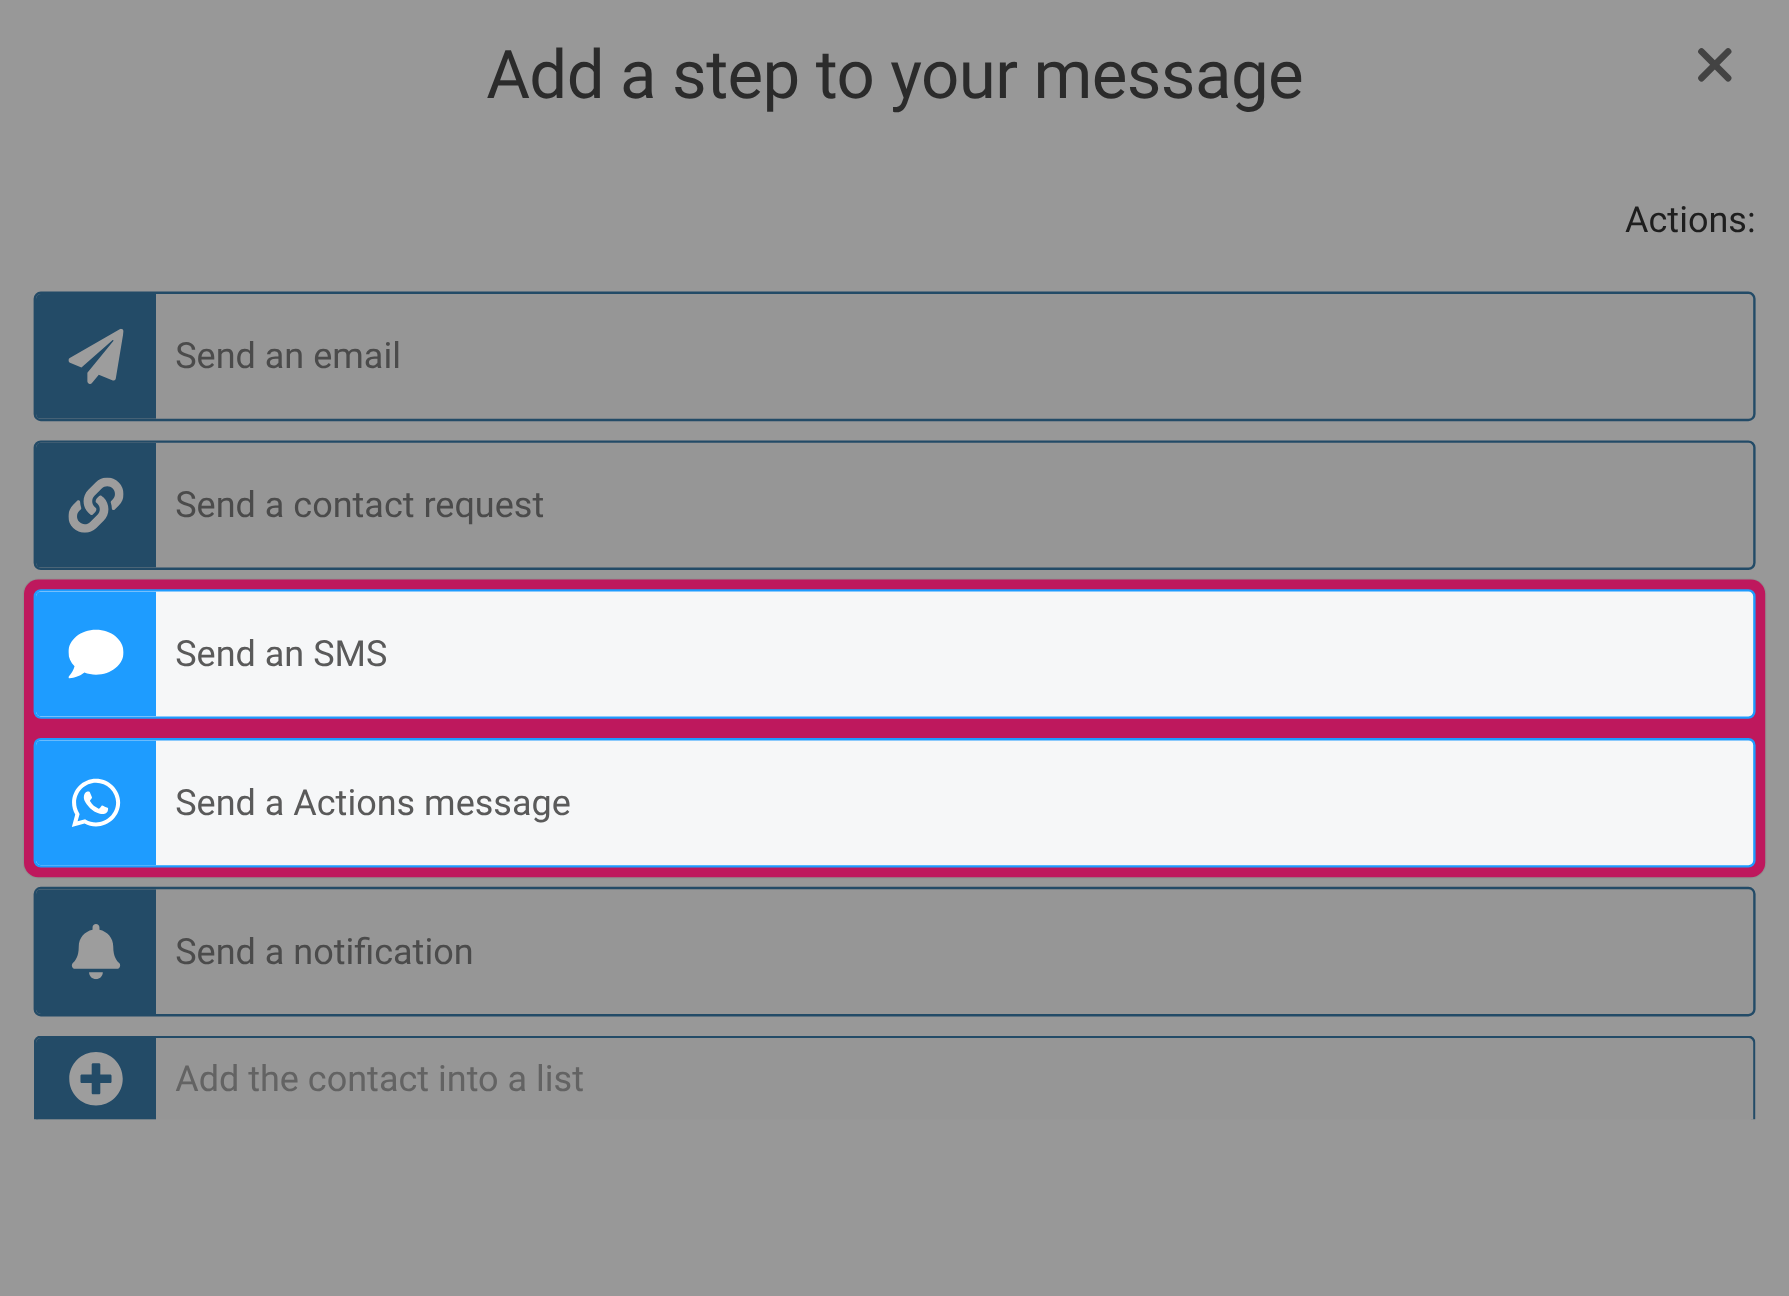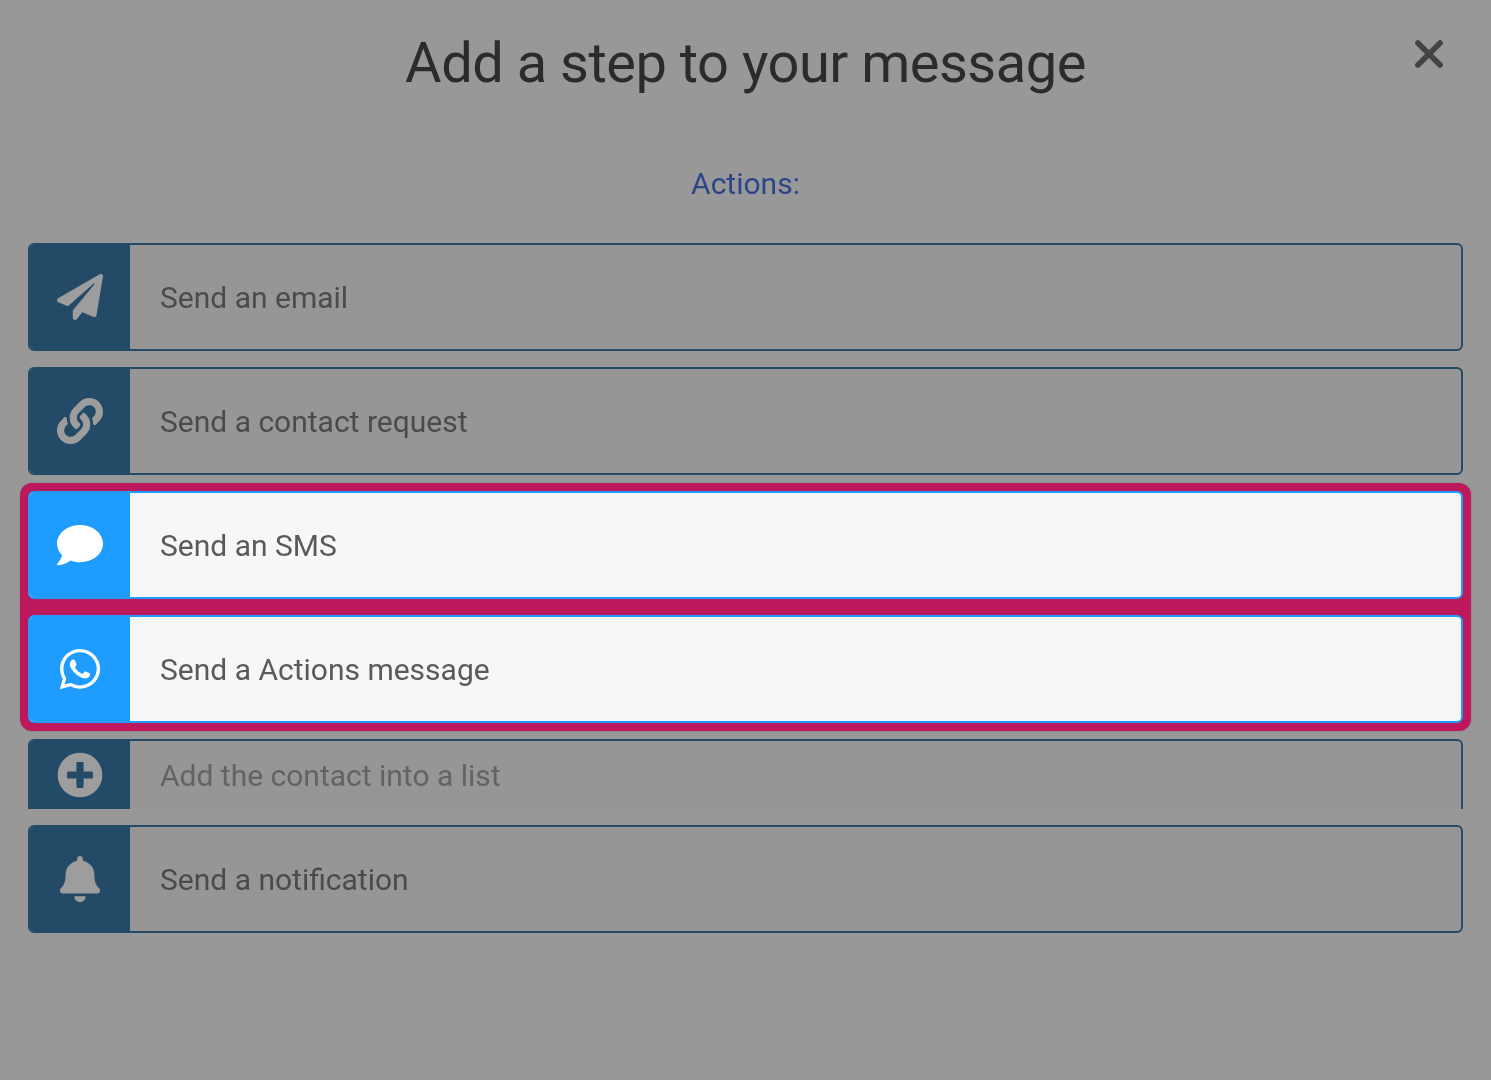--- a/index.html
+++ b/index.html
@@ -47,22 +47,22 @@
       justify-content: center;
       cursor: pointer;
       color: #4a4a4a;
     }
     .close-btn svg {
       width: 38px;
       height: 38px;
     }
     .section-label {
       font-size: 30px;
-      color: #1d4ed8;
-      text-align: center;
+      color: #000000;
+      text-align: right;
       margin-bottom: 42px;
       font-weight: 400;
     }
     .action-list {
       display: flex;
       flex-direction: column;
       gap: 16px;
     }
     .action-item {
       display: flex;
@@ -83,21 +83,21 @@
       flex-shrink: 0;
     }
     .action-icon-box svg {
       width: 46px;
       height: 46px;
       fill: #fff;
     }
     .action-label {
       display: flex;
       align-items: center;
-      padding-left: 30px;
+      padding-left: 16px;
       font-size: 30px;
       color: #5a5a5a;
       font-weight: 400;
     }
     .highlight-group {
       position: relative;
       background: #be185d;
       border-radius: 12px;
       padding: 8px;
       margin: -8px;
@@ -172,34 +172,34 @@
       <div class="action-item">
         <div class="action-icon-box">
           <svg viewBox="0 0 448 512">
               <path d="M380.9 97.1C339 55.1 283.2 32 223.9 32c-122.4 0-222 99.6-222 222 0 39.1 10.2 77.3 29.6 111L0 480l117.7-30.9c32.4 17.7 68.9 27 106.1 27h.1c122.3 0 224.1-99.6 224.1-222 0-59.3-25.2-115-67.1-157zm-157 341.6c-33.2 0-65.7-8.9-94-25.7l-6.7-4-69.8 18.3L72 359.2l-4.4-7c-18.5-29.4-28.2-63.3-28.2-98.2 0-101.7 82.8-184.5 184.6-184.5 49.3 0 95.6 19.2 130.4 54.1 34.8 34.9 56.2 81.2 56.1 130.5 0 101.8-84.9 184.6-186.6 184.6zm101.2-138.2c-5.5-2.8-32.8-16.2-37.9-18-5.1-1.9-8.8-2.8-12.5 2.8-3.7 5.6-14.3 18-17.6 21.8-3.2 3.7-6.5 4.2-12 1.4-32.6-16.3-54-29.1-75.5-66-5.7-9.8 5.7-9.1 16.3-30.3 1.8-3.7 .9-6.9-.5-9.7-1.4-2.8-12.5-30.1-17.1-41.2-4.5-10.8-9.1-9.3-12.5-9.5-3.2-.2-6.9-.2-10.6-.2-3.7 0-9.7 1.4-14.8 6.9-5.1 5.6-19.4 19-19.4 46.3 0 27.3 19.9 53.7 22.6 57.4 2.8 3.7 39.1 59.7 94.8 83.8 35.2 15.2 49 16.5 66.6 13.9 10.7-1.6 32.8-13.4 37.4-26.4 4.6-13 4.6-24.1 3.2-26.4-1.3-2.5-5-3.9-10.5-6.6z"></path>
             </svg>
         </div>
         <div class="action-label">Send a Actions message</div>
       </div>
     </div>
 
+    <div class="action-item">
+      <div class="action-icon-box">
+        <svg viewBox="0 0 448 512">
+            <path d="M224 512c35.3 0 63.1-28.7 63.1-64H160c0 35.3 28.7 64 64 64zm215.4-149.7c-19.3-20.8-55.5-52-55.5-154.3 0-77.7-54.5-139.9-127.9-155.2V32c0-17.7-14.3-32-32-32s-32 14.3-32 32v20.8C118.6 68.1 64.1 130.3 64.1 208c0 102.3-36.2 133.5-55.5 154.3-6 6.5-8.7 14.2-8.6 21.7 .1 16.4 13 32 32.1 32h383.8c19.1 0 32-15.6 32.1-32 .1-7.6-2.6-15.3-8.6-21.7z"></path>
+          </svg>
+      </div>
+      <div class="action-label">Send a notification</div>
+    </div>
+
     <div class="action-item partial">
       <div class="action-icon-box">
         <svg viewBox="0 0 512 512">
             <path d="M256 8C119 8 8 119 8 256s111 248 248 248 248-111 248-248S393 8 256 8zm144 276c0 6.6-5.4 12-12 12h-92v92c0 6.6-5.4 12-12 12h-56c-6.6 0-12-5.4-12-12v-92h-92c-6.6 0-12-5.4-12-12v-56c0-6.6 5.4-12 12-12h92v-92c0-6.6 5.4-12 12-12h56c6.6 0 12 5.4 12 12v92h92c6.6 0 12 5.4 12 12v56z"></path>
           </svg>
       </div>
       <div class="action-label">Add the contact into a list</div>
     </div>
 
-    <div class="action-item">
-      <div class="action-icon-box">
-        <svg viewBox="0 0 448 512">
-            <path d="M224 512c35.3 0 63.1-28.7 63.1-64H160c0 35.3 28.7 64 64 64zm215.4-149.7c-19.3-20.8-55.5-52-55.5-154.3 0-77.7-54.5-139.9-127.9-155.2V32c0-17.7-14.3-32-32-32s-32 14.3-32 32v20.8C118.6 68.1 64.1 130.3 64.1 208c0 102.3-36.2 133.5-55.5 154.3-6 6.5-8.7 14.2-8.6 21.7 .1 16.4 13 32 32.1 32h383.8c19.1 0 32-15.6 32.1-32 .1-7.6-2.6-15.3-8.6-21.7z"></path>
-          </svg>
-      </div>
-      <div class="action-label">Send a notification</div>
-    </div>
-
   </div>
 </div>
 
 <div class="overlay"></div>
 
 </body></html>

